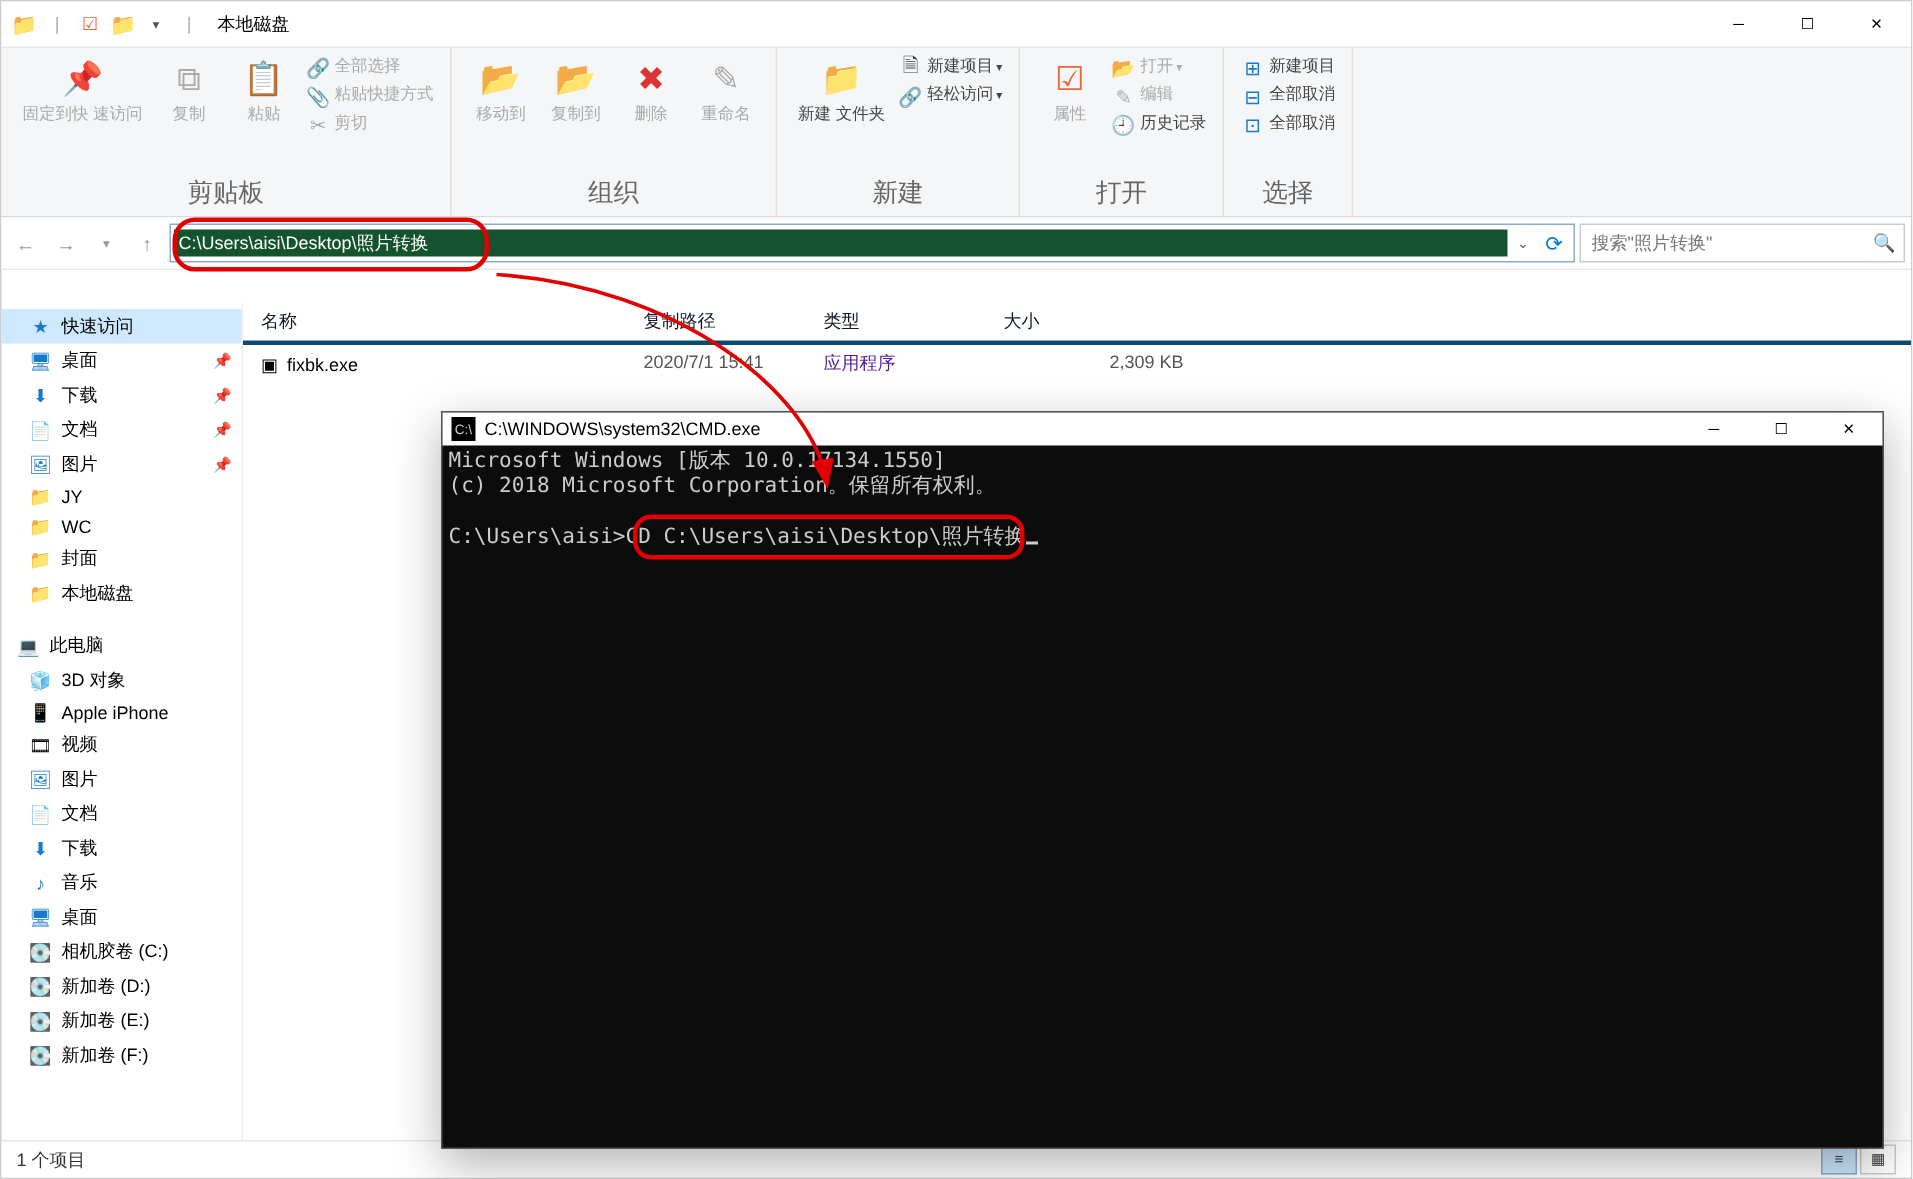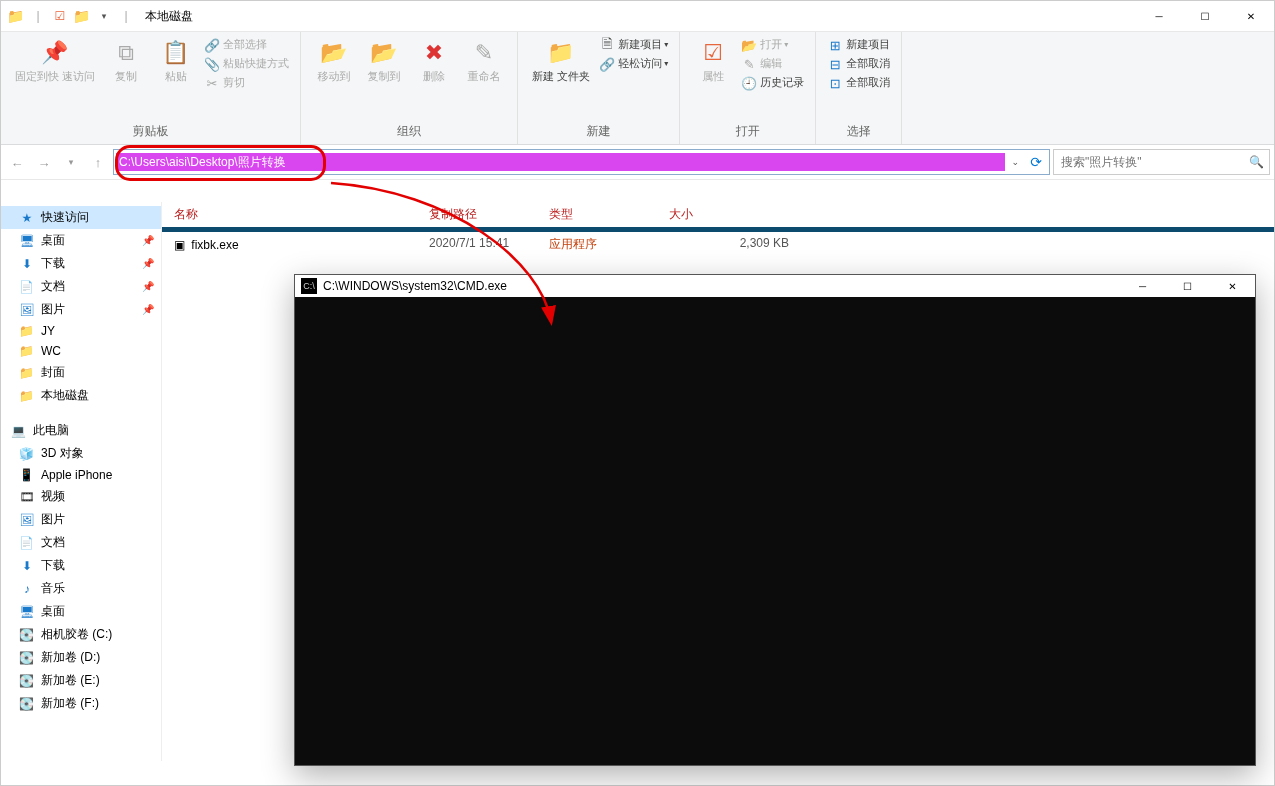--- a/index.html
+++ b/index.html
@@ -14,54 +14,54 @@
 .tabs{height:24px;display:flex;align-items:stretch;border-bottom:1px solid #dadbdc}
 .tab{padding:0 14px;display:flex;align-items:center;font-size:12px;color:#333}
 .tab.file{background:#1979ca;color:#fff}
 .tab.active{background:#f5f6f7;border:1px solid #dadbdc;border-bottom:1px solid #f5f6f7;margin-bottom:-1px}
 .tabs .help{margin-left:auto;display:flex;align-items:center;gap:8px;padding-right:10px;color:#555}
 .help .q{width:15px;height:15px;border-radius:50%;background:#1979ca;color:#fff;display:flex;align-items:center;justify-content:center;font-size:11px}
 .chev{font-size:10px;color:#555}
 .ribbon{height:112px;background:#f5f6f7;border-bottom:1px solid #dadbdc;display:flex}
 .rgroup{border-right:1px solid #e1e1e1;display:flex;flex-direction:column;align-items:center;padding:4px 8px 2px 8px}
 .rgroup .btns{display:flex;flex:1;align-items:flex-start}
-.rgroup .lbl{font-size:12px;color:#666;padding:2px 0}
+.rgroup .lbl{font-size:17px;color:#666;padding:2px 0}
 .rbtn{display:flex;flex-direction:column;align-items:center;justify-content:flex-start;padding:2px 6px;min-width:38px;color:#444}
 .rbtn .ico{width:30px;height:30px;display:flex;align-items:center;justify-content:center;font-size:22px;margin-bottom:2px}
 .rbtn.small{flex-direction:row;min-width:auto;padding:1px 3px;font-size:11px}
 .rbtn.small .ico{width:16px;height:16px;font-size:13px;margin:0 3px 0 0}
 .rbtn.disabled{color:#aaa}
 .rbtn span{text-align:center;line-height:1.2;font-size:11px}
 .smallcol{display:flex;flex-direction:column;align-items:flex-start;gap:1px}
 .navbar{height:34px;display:flex;align-items:center;background:#fff;border-bottom:1px solid #e8e8e8;padding:0 4px;gap:3px}
 .navarrow{width:24px;height:24px;display:flex;align-items:center;justify-content:center;color:#999;font-size:13px}
 .addr{flex:1;height:24px;border:1px solid #8caccd;display:flex;align-items:center;padding:0 2px;position:relative}
-.addr input{border:0;outline:0;flex:1;background:#d946ef;color:#fff;font-size:12px;padding:2px 3px;height:18px;box-sizing:border-box}
+.addr input{border:0;outline:0;flex:1;background:#14532d;color:#fff;font-size:12px;padding:2px 3px;height:18px;box-sizing:border-box}
 .addr .drop{padding:0 6px;color:#555;font-size:9px}
 .addr .refresh{width:22px;color:#0078d7;text-align:center;font-size:14px}
 .addr .ringA{position:absolute;left:1px;top:-5px;width:205px;height:30px;border:3px solid #e30000;border-radius:15px;pointer-events:none}
 .search{width:205px;height:24px;border:1px solid #ccc;display:flex;align-items:center;padding:0 5px;color:#777}
 .search input{border:0;outline:0;flex:1;font-size:12px;color:#555}
 .search .sicon{color:#555}
 .main{position:absolute;top:201px;left:0;right:0;bottom:24px;display:flex}
 .sidebar{width:160px;border-right:1px solid #eee;overflow-y:auto;padding-top:4px}
 .sitem{display:flex;align-items:center;padding:3px 0 3px 18px;gap:6px;font-size:12px}
 .sitem.sel{background:#cde8ff}
 .sitem .pin{margin-left:auto;margin-right:6px;color:#777;font-size:10px}
 .sitem .ico{width:16px;text-align:center}
 .content{flex:1;position:relative}
-.cols{display:flex;padding:4px 0 4px 12px;font-size:12px;color:#b91c1c;border-bottom:5px solid #0c4a6e}
+.cols{display:flex;padding:4px 0 4px 12px;font-size:12px;color:#0f172a;border-bottom:3px solid #0c4a6e}
 .cols div:nth-child(1){width:255px}
 .cols div:nth-child(2){width:120px}
 .cols div:nth-child(3){width:120px}
 .cols div:nth-child(4){width:120px;text-align:left}
 .row{display:flex;padding:4px 0 4px 12px;font-size:12px}
 .row div:nth-child(1){width:255px;display:flex;align-items:center;gap:6px}
 .row div:nth-child(2){width:120px;color:#555}
-.row div:nth-child(3){width:120px;color:#c2410c}
+.row div:nth-child(3){width:120px;color:#4c1d95}
 .row div:nth-child(4){width:120px;color:#555;text-align:right;padding-right:20px}
 .status{position:absolute;bottom:0;left:0;right:0;height:24px;border-top:1px solid #e5e5e5;display:flex;align-items:center;padding:0 10px;font-size:12px;color:#333;background:#fff}
 .status .sright{margin-left:auto;display:flex;gap:2px}
 .viewbtn{width:22px;height:18px;border:1px solid #ccc;display:flex;align-items:center;justify-content:center;font-size:10px}
 .viewbtn.active{background:#cde8ff;border-color:#8caccd}
 
 
 .cmd{position:absolute;left:293px;top:273px;width:960px;height:490px;background:#0c0c0c;color:#ccc;font-family:"NSimSun","Consolas",monospace;font-size:14px;border:1px solid #555;box-shadow:0 10px 30px rgba(0,0,0,.3)}
 .cmd .ctitle{height:22px;background:#fff;color:#000;display:flex;align-items:center;font-size:12px;font-family:"Segoe UI",sans-serif;padding-left:6px}
 .cmd .ctitle .cicon{width:16px;height:16px;background:#000;color:#ccc;font-size:9px;display:flex;align-items:center;justify-content:center;margin-right:6px}
@@ -348,31 +348,44 @@
             <span>▣</span>
             <span>fixbk.exe</span>
           </div>
         <div>2020/7/1 15:41</div>
         <div>应用程序</div>
         <div>2,309 KB</div>
       </div>
     </div>
   </div>
 
+  <div class="status">
+    <span>1 个项目</span>
+    <div class="sright">
+      <div class="viewbtn active">≡</div>
+      <div class="viewbtn">▦</div>
+    </div>
+  </div>
 
   <div class="cmd">
     <div class="ctitle">
       <span class="cicon">C:\</span>
       <span>C:\WINDOWS\system32\CMD.exe</span>
       <div class="cwc">
         <div class="cwbtn">─</div>
         <div class="cwbtn">☐</div>
         <div class="cwbtn">✕</div>
       </div>
     </div>
+    <div class="body"><span>Microsoft Windows [版本 10.0.17134.1550]</span>
+<span>(c) 2018 Microsoft Corporation。保留所有权利。</span>
+
+<span>C:\Users\aisi&gt;</span><span>CD C:\Users\aisi\Desktop\照片转换</span><span class="cursor"></span>
+      <div class="ringB"></div>
+    </div>
   </div>
 
   <svg class="arrowOverlay">
     <defs>
         <marker id="ah" markerWidth="10" markerHeight="10" refX="6" refY="3" orient="auto">
           <path d="M0,0 L0,6 L8,3 z" fill="#e30000"></path>
         </marker>
       </defs>
     <path d="M 330 182 C 450 190, 540 260, 550 320" stroke="#e30000" stroke-width="2.5" fill="none" marker-end="url(#ah)"></path>
   </svg>

